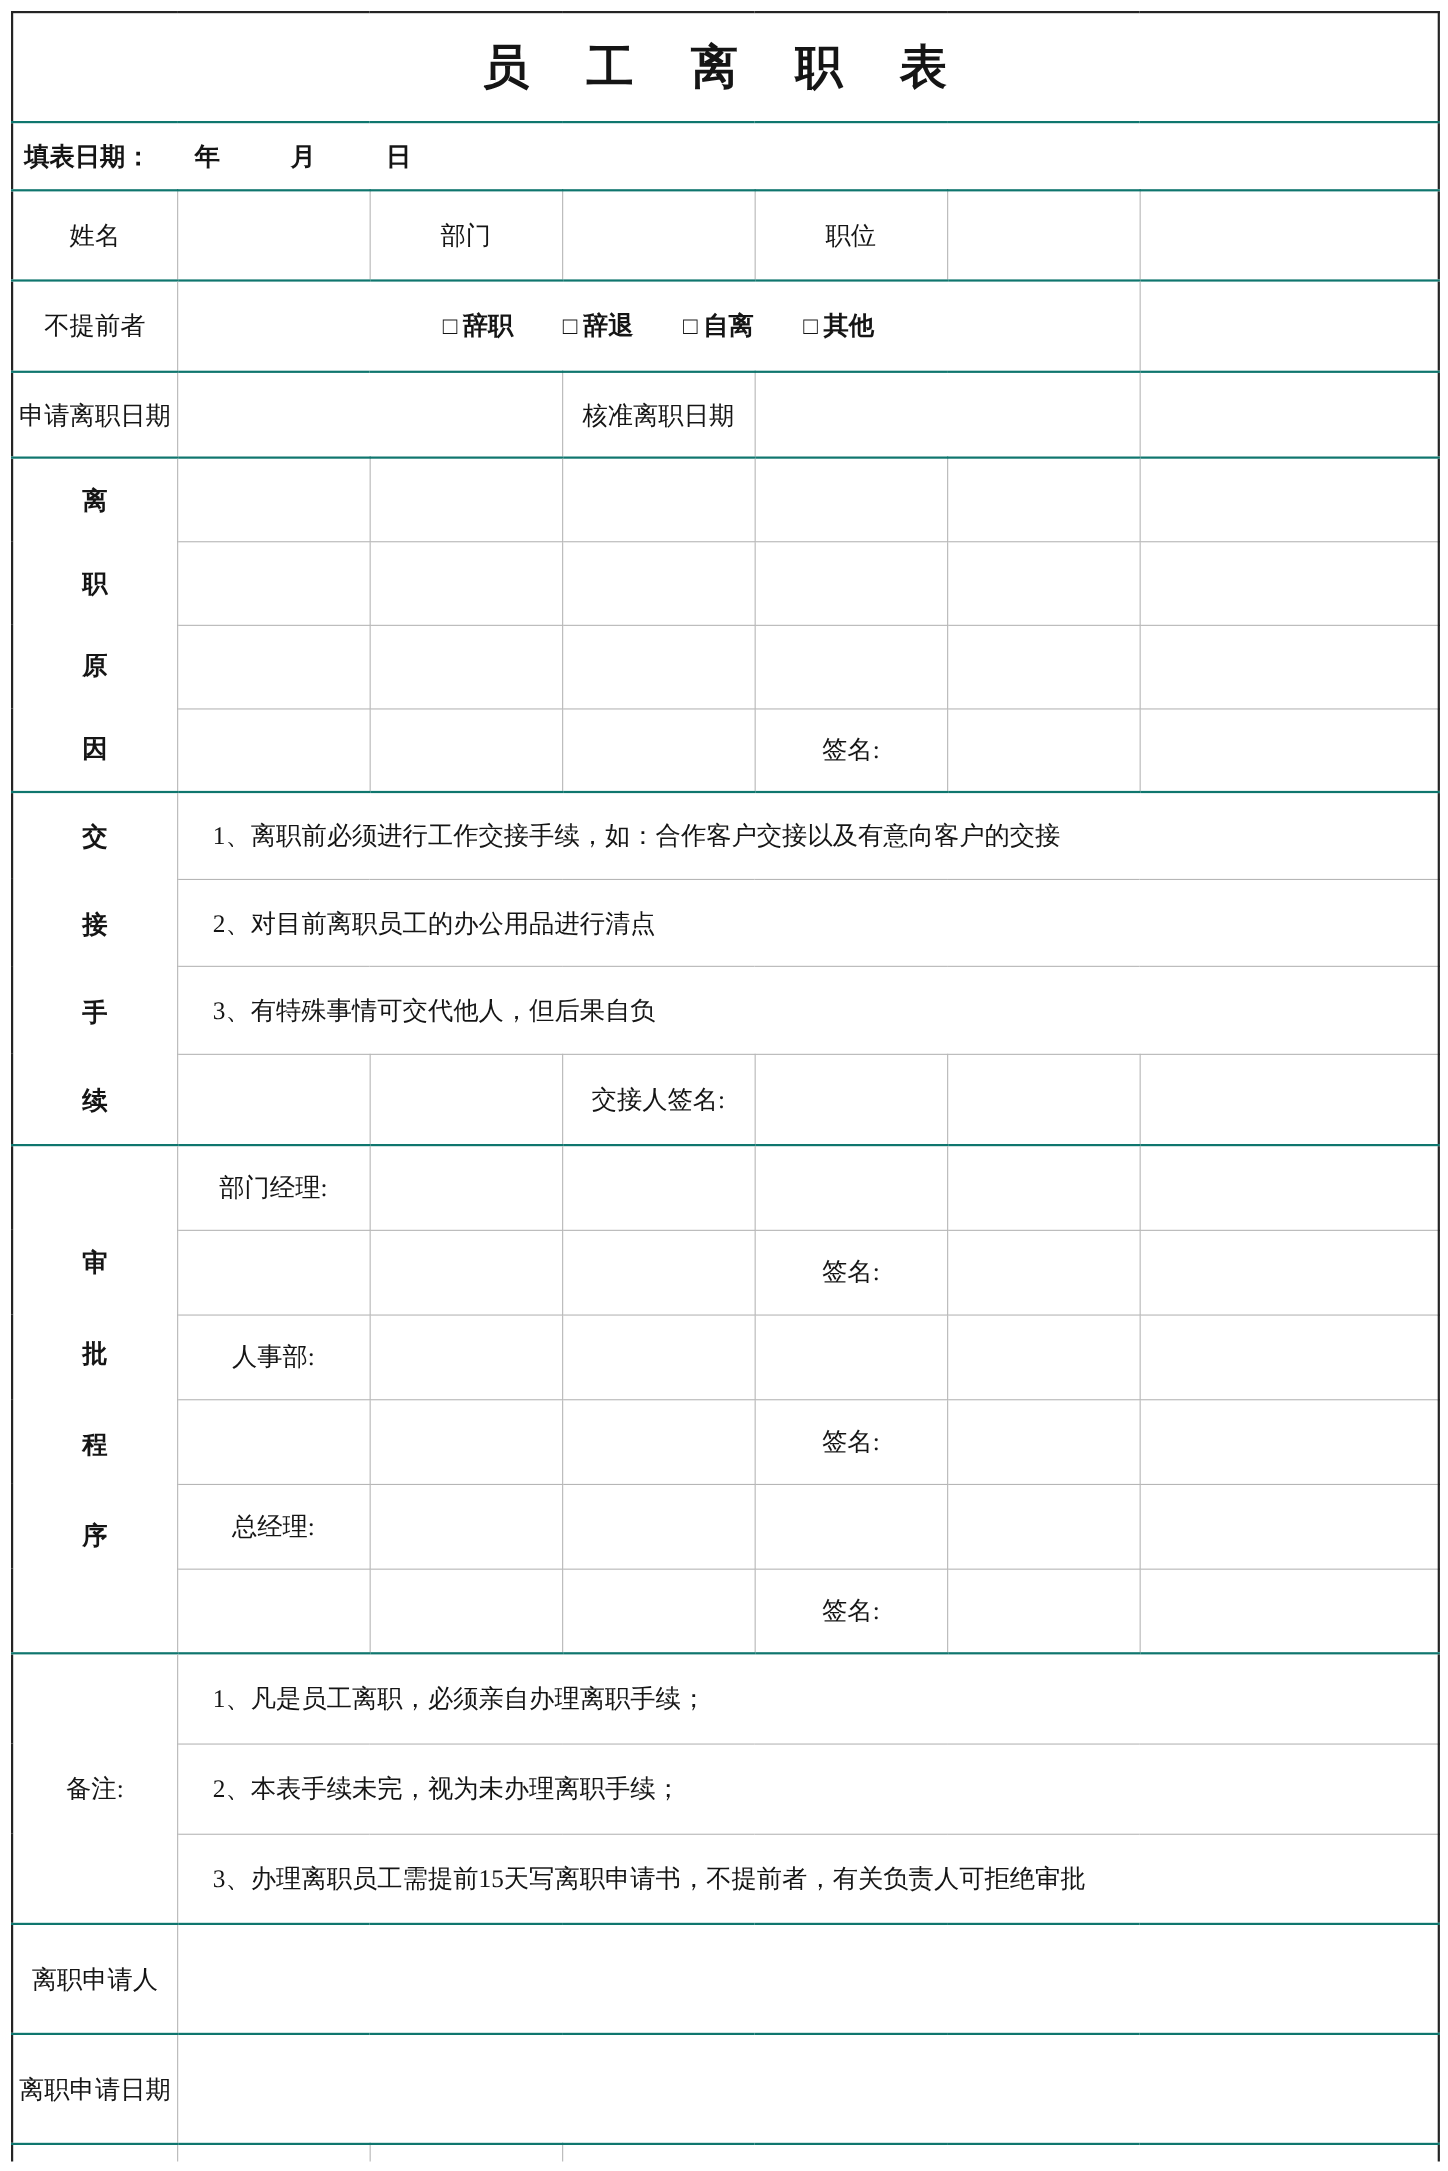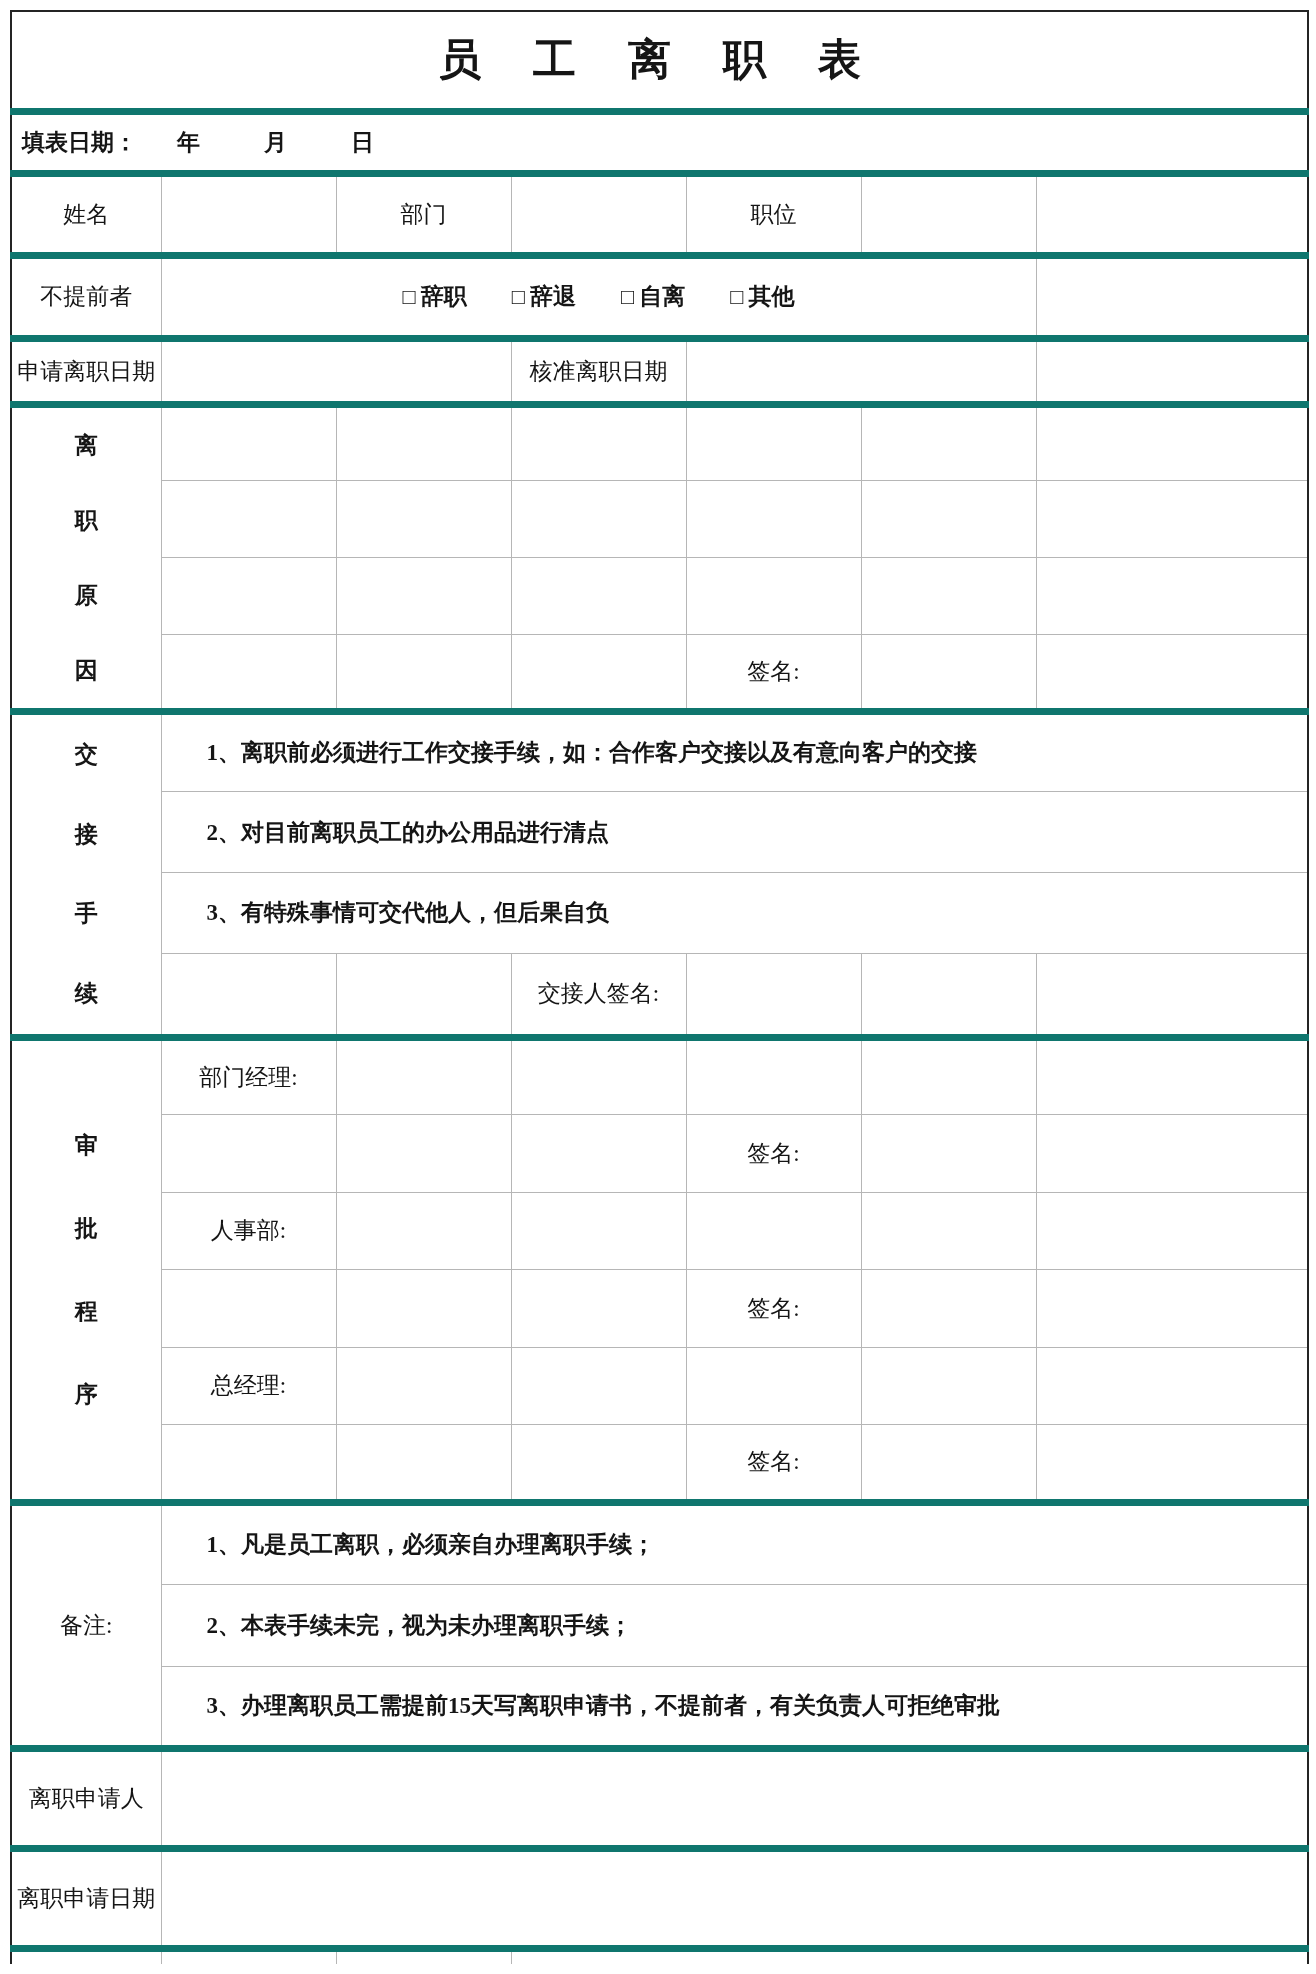--- a/index.html
+++ b/index.html
@@ -19,25 +19,25 @@
     border-bottom: none;
     background: #ffffff;
   }
   td {
     border: 1px solid #b6b6b6;
     font-size: 23px;
     vertical-align: middle;
     padding: 0;
     overflow: hidden;
   }
-  tr.sec > td, td.secb { border-bottom: 7px solid #0f766e; }
+  tr.sec > td, td.secb { border-bottom: 2px solid #0f766e; }
 
   .b { font-weight: normal; }
   .c { text-align: center; }
-  .itext { text-align: left; padding-left: 45px; font-weight: bold; }
+  .itext { text-align: left; padding-left: 32px; font-weight: normal; }
 
   .title-cell {
     font-family: "Liberation Sans", "DejaVu Sans", sans-serif;
     font-size: 43px; font-weight: bold;
     text-align: center; letter-spacing: 20px;
   }
 
   .fd { display: flex; align-items: center; padding-left: 10px; font-weight: bold; }
   .fd .g1 { margin-left: 40px; }
   .fd .g2 { margin-left: 64px; }
@@ -49,21 +49,21 @@
   .vwrap { display: flex; flex-direction: column; align-items: center; font-weight: bold; }
   .vr { height: 300px; justify-content: space-around; }
   .vh { height: 319px; justify-content: space-around; }
   .va { height: 458px; justify-content: center; gap: 52px; }
 
   
   tr.r-title { height: 100px; }
   tr.r-fd    { height: 62px; padding-left: 40px;  }
   tr.r-name  { height: 82px;  }
   tr.r-type  { height: 83px;  }
-  tr.r-ad    { height: 66px;  }
+  tr.r-ad    { height: 78px;  }
   tr.r-re    { height: 76px;  }
   tr.r-ho    { height: 79px;  }
   tr.r-hol   { height: 82px;  }
   tr.r-ap    { height: 77px;  }
   tr.r-rm    { height: 82px;  }
   tr.r-ft    { height: 100px; margin-left: 36px; }
   tr.r-pt    { height: 16px;  }
   tr.r-pt > td { border-bottom: none; }
 </style>
 </head>

